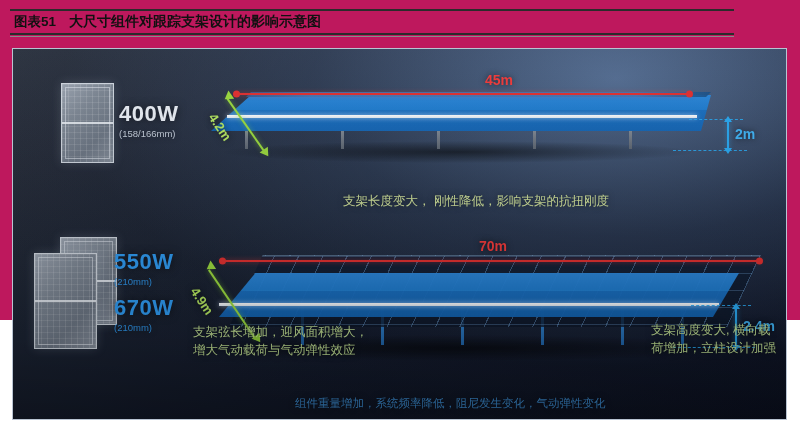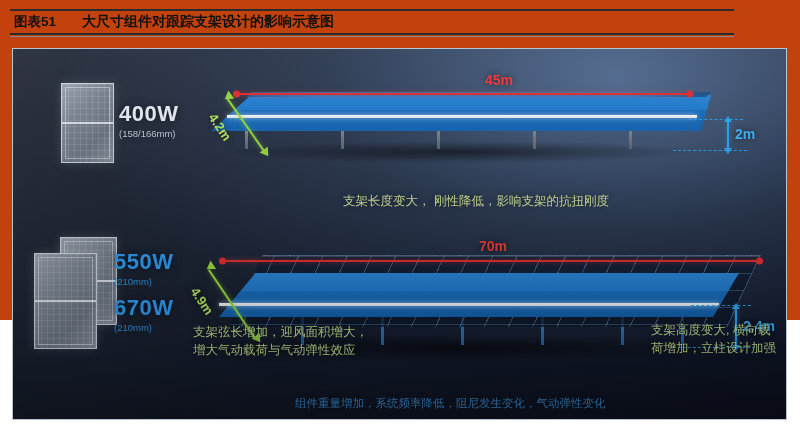--- a/index.html
+++ b/index.html
@@ -2,38 +2,38 @@
 <html><head>
 <meta charset="utf-8">
 <style>
   * { box-sizing: border-box; margin: 0; padding: 0; }
   html, body {
     width: 800px; height: 428px;
     background: #ffffff;
     font-family: "Liberation Sans", "DejaVu Sans", sans-serif;
     overflow: hidden;
   }
-  #root { position: relative; width: 800px; height: 320px; background: #c2410c; }
+  #root { position: relative; width: 800px; height: 320px; background: #be185d; }
 
   
   .title-bar {
     position: absolute; left: 10px; top: 9px; width: 724px; height: 26px;
     border-top: 2.5px solid #2b2b2b;
     border-bottom: 2.5px solid #2b2b2b;
     display: flex; align-items: center;
   }
   .title-bar::after{
     content:""; position:absolute; left:0; right:0; bottom:-4px; height:1px; background:#8a8a8a;
   }
   .fig-label {
     font-size: 13.5px; font-weight: bold; color: #111; letter-spacing: 0px;
     padding-left: 4px; white-space: nowrap;
   }
   .fig-title {
-    font-size: 14px; font-weight: bold; color: #111; margin-left: 26px; white-space: nowrap;
+    font-size: 14px; font-weight: bold; color: #111; margin-left: 13px; white-space: nowrap;
   }
 
   
   .panel {
     position: absolute; left: 12px; top: 48px; width: 775px; height: 372px;
     background:
       radial-gradient(115% 125% at 78% 8%, rgba(86,112,150,0.95) 0%, rgba(52,70,100,0.6) 34%, rgba(22,32,55,0.15) 62%, rgba(10,15,30,0) 80%),
       linear-gradient(160deg, #2d3440 0%, #272d3a 18%, #1c2433 42%, #131a2b 66%, #0b1020 100%);
     overflow: hidden;
     border: 1px solid #b9c4d2;

